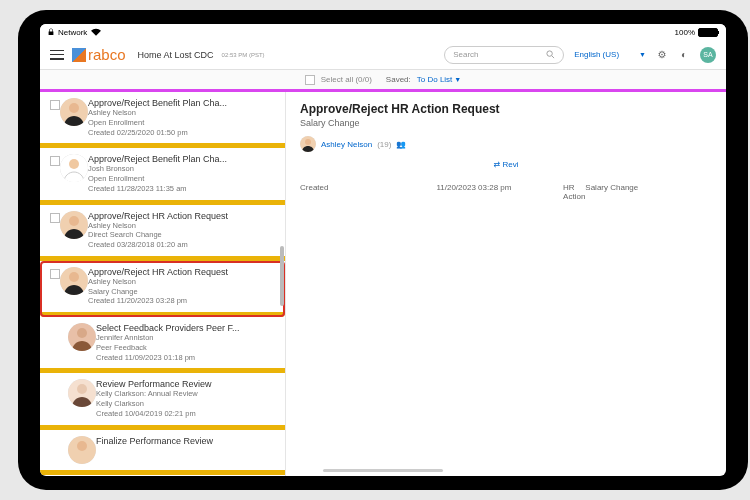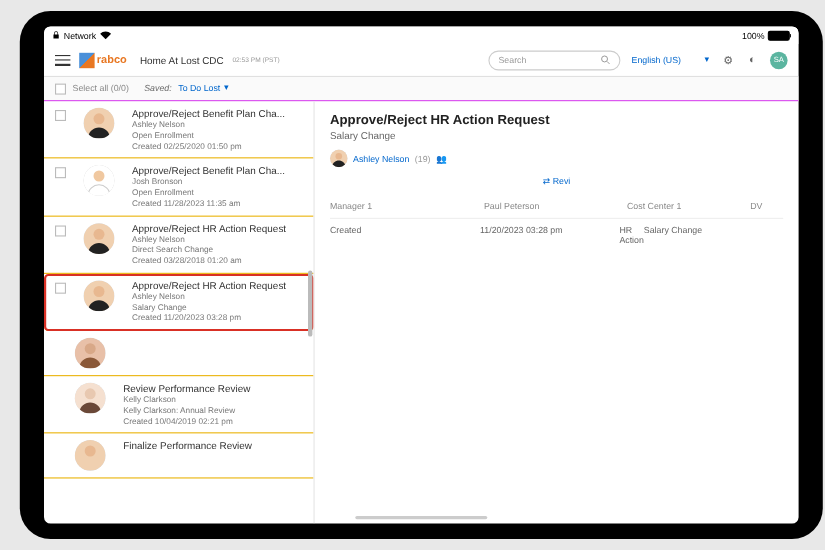--- a/index.html
+++ b/index.html
@@ -11,37 +11,37 @@
 .statusbar-right{display:flex;align-items:center;gap:3px;}
 .lock-ic{width:6px;height:8px;}
 .wifi-ic{width:10px;height:8px;}
 .battery{width:20px;height:9px;border:1px solid #000;border-radius:2px;position:relative;background:#000;}
 .battery:after{content:"";position:absolute;right:-2px;top:2px;width:1px;height:3px;background:#000;}
 .header{height:30px;display:flex;align-items:center;padding:0 10px;border-bottom:1px solid #e0e0e0;gap:8px;}
 .menu-ic{width:14px;height:10px;display:flex;flex-direction:column;justify-content:space-between;cursor:pointer;}
 .menu-ic span{height:1.5px;background:#333;}
 .logo{display:flex;align-items:center;gap:2px;}
 .logo-sq{width:14px;height:14px;background:linear-gradient(135deg,#4a90d9 50%,#e87722 50%);}
-.logo-txt{font-size:10px;font-weight:700;color:#e87722;}
+.logo-txt{font-size:15px;font-weight:400;color:#e87722;}
 .page-title{font-size:9px;color:#333;margin-left:4px;text-align:center;}
 .page-time{font-size:6px;color:#999;}
 .header-right{margin-left:auto;display:flex;align-items:center;gap:10px;}
 .search-box{width:120px;height:18px;border:1px solid #ccc;border-radius:10px;display:flex;align-items:center;padding:0 8px;font-size:8px;color:#999;}
 .search-box span{flex:1;}
 .lang{font-size:8px;color:#0066cc;display:flex;align-items:center;gap:20px;}
 .hdr-ic{width:12px;height:12px;display:flex;align-items:center;justify-content:center;color:#666;font-size:10px;}
 .avatar-sm{width:16px;height:16px;border-radius:50%;background:#5bb5a0;color:#fff;font-size:7px;display:flex;align-items:center;justify-content:center;}
-.toolbar{height:22px;display:flex;align-items:center;padding:0 10px;gap:6px;font-size:8px;background:#fafafa;border-bottom:1px solid #d946ef;}
+.toolbar{height:22px;display:flex;align-items:center;padding:0 10px;gap:6px;font-size:8px;background:#fafafa;border-bottom:3px solid #d946ef;justify-content:center;}
 .chk{width:10px;height:10px;border:1px solid #bbb;background:#fff;}
 .toolbar .sel{color:#888;}
-.toolbar .saved{color:#666;margin-left:8px;font-style:italic;}
+.toolbar .saved{color:#666;margin-left:8px;}
 .toolbar .filter{color:#0066cc;display:flex;align-items:center;gap:2px;}
 .content{flex:1;display:flex;overflow:hidden;}
 .sidebar-list{width:246px;border-right:1px solid #e5e5e5;overflow-y:auto;position:relative;}
-.list-item{display:flex;padding:6px 10px;gap:16px;border-bottom:1px solid #eab308;cursor:pointer;position:relative;}
+.list-item{display:flex;padding:6px 10px;gap:0;border-bottom:5px solid #eab308;cursor:pointer;position:relative;}
 .list-item.selected{outline:2px solid #d93025;outline-offset:-2px;border-radius:4px;}
 .li-chk{width:10px;height:10px;border:1px solid #bbb;margin-top:2px;flex-shrink:0;}
 .li-avatar{width:28px;height:28px;border-radius:50%;background:#ddd;flex-shrink:0;overflow:hidden;}
 .li-avatar svg{width:100%;height:100%;}
 .li-text{flex:1;min-width:0;}
 .li-title{font-size:9px;color:#333;font-weight:500;white-space:nowrap;overflow:hidden;text-overflow:ellipsis;}
 .li-sub{font-size:7.5px;color:#777;line-height:1.3;}
 .detail{flex:1;padding:10px 14px;overflow:hidden;display:flex;flex-direction:column;gap:8px;}
 .detail-title{font-size:12px;font-weight:600;color:#222;}
 .detail-sub{font-size:9px;color:#666;margin-top:-6px;}
@@ -114,21 +114,21 @@
         <div class="hdr-ic">◐</div>
         <div class="avatar-sm">SA</div>
       </div>
     </div>
 
     <div class="toolbar">
       <div class="chk"></div>
       <span class="sel">Select all (0/0)</span>
       <span class="saved">Saved:</span>
       <div class="filter">
-          <span>To Do Lost</span> 
+          <span>To Do List</span> 
           <span class="caret">▼</span>
         </div>
     </div>
 
     <div class="content">
       <div class="sidebar-list">
         <div class="list-item">
           <div class="li-chk"></div>
           <div class="li-avatar"><svg viewBox="0 0 28 28">
                 <circle cx="14" cy="14" r="14" fill="#f0d0b0"></circle>
@@ -183,31 +183,37 @@
             <div class="li-sub">Salary Change</div>
             <div class="li-sub">Created 11/20/2023 03:28 pm</div>
           </div>
         </div>
         <div class="list-item">
           <div class="li-avatar" style="margin-left:18px;"><svg viewBox="0 0 28 28">
                 <circle cx="14" cy="14" r="14" fill="#e8c0a8"></circle>
                 <circle cx="14" cy="10" r="5" fill="#d8a888"></circle>
                 <path d="M4 28c0-6 5-10 10-10s10 4 10 10" fill="#8a5838"></path>
               </svg></div>
+          <div class="li-text">
+            <div class="li-title">Select Feedback Providers Peer F...</div>
+            <div class="li-sub">Jennifer Anniston</div>
+            <div class="li-sub">Peer Feedback</div>
+            <div class="li-sub">Created 11/09/2023 01:18 pm</div>
+          </div>
         </div>
         <div class="list-item">
           <div class="li-avatar" style="margin-left:18px;"><svg viewBox="0 0 28 28">
                 <circle cx="14" cy="14" r="14" fill="#f5e0d0"></circle>
                 <circle cx="14" cy="10" r="5" fill="#e8c8b0"></circle>
                 <path d="M4 28c0-6 5-10 10-10s10 4 10 10" fill="#6a4838"></path>
               </svg></div>
           <div class="li-text">
             <div class="li-title">Review Performance Review</div>
+            <div class="li-sub">Kelly Clarkson: Annual Review</div>
             <div class="li-sub">Kelly Clarkson</div>
-            <div class="li-sub">Kelly Clarkson: Annual Review</div>
             <div class="li-sub">Created 10/04/2019 02:21 pm</div>
           </div>
         </div>
         <div class="list-item">
           <div class="li-avatar" style="margin-left:18px;"><svg viewBox="0 0 28 28">
                 <circle cx="14" cy="14" r="14" fill="#f0d0b0"></circle>
                 <circle cx="14" cy="10" r="5" fill="#e8b890"></circle>
               </svg></div>
           <div class="li-text">
             <div class="li-title">Finalize Performance Review</div>
@@ -226,26 +232,20 @@
                 <circle cx="8" cy="8" r="8" fill="#f0d0b0"></circle>
                 <circle cx="8" cy="6" r="3" fill="#e8b890"></circle>
                 <path d="M2 16c0-4 3-6 6-6s6 2 6 6" fill="#222"></path>
               </svg></div>
           <span class="pn">Ashley Nelson</span>
           <span class="pc">(19)</span>
           <span style="color:#999;">👥</span>
         </div>
         <div class="review-link">⇄ <span>Revi</span></div>
         <div class="detail-table">
-          <div class="dt-row hdr">
-            <div class="dt-c1">Manager 1</div>
-            <div class="dt-c2">Paul Peterson</div>
-            <div class="dt-c3">Cost Center 1</div>
-            <div class="dt-c4">DV</div>
-          </div>
           <div class="dt-row">
             <div class="dt-c1">Created</div>
             <div class="dt-c2">11/20/2023 03:28 pm</div>
             <div class="dt-c3">HR Action</div>
             <div class="dt-c2">Salary Change</div>
           </div>
         </div>
       </div>
     </div>
     <div class="bottom-bar"></div>

